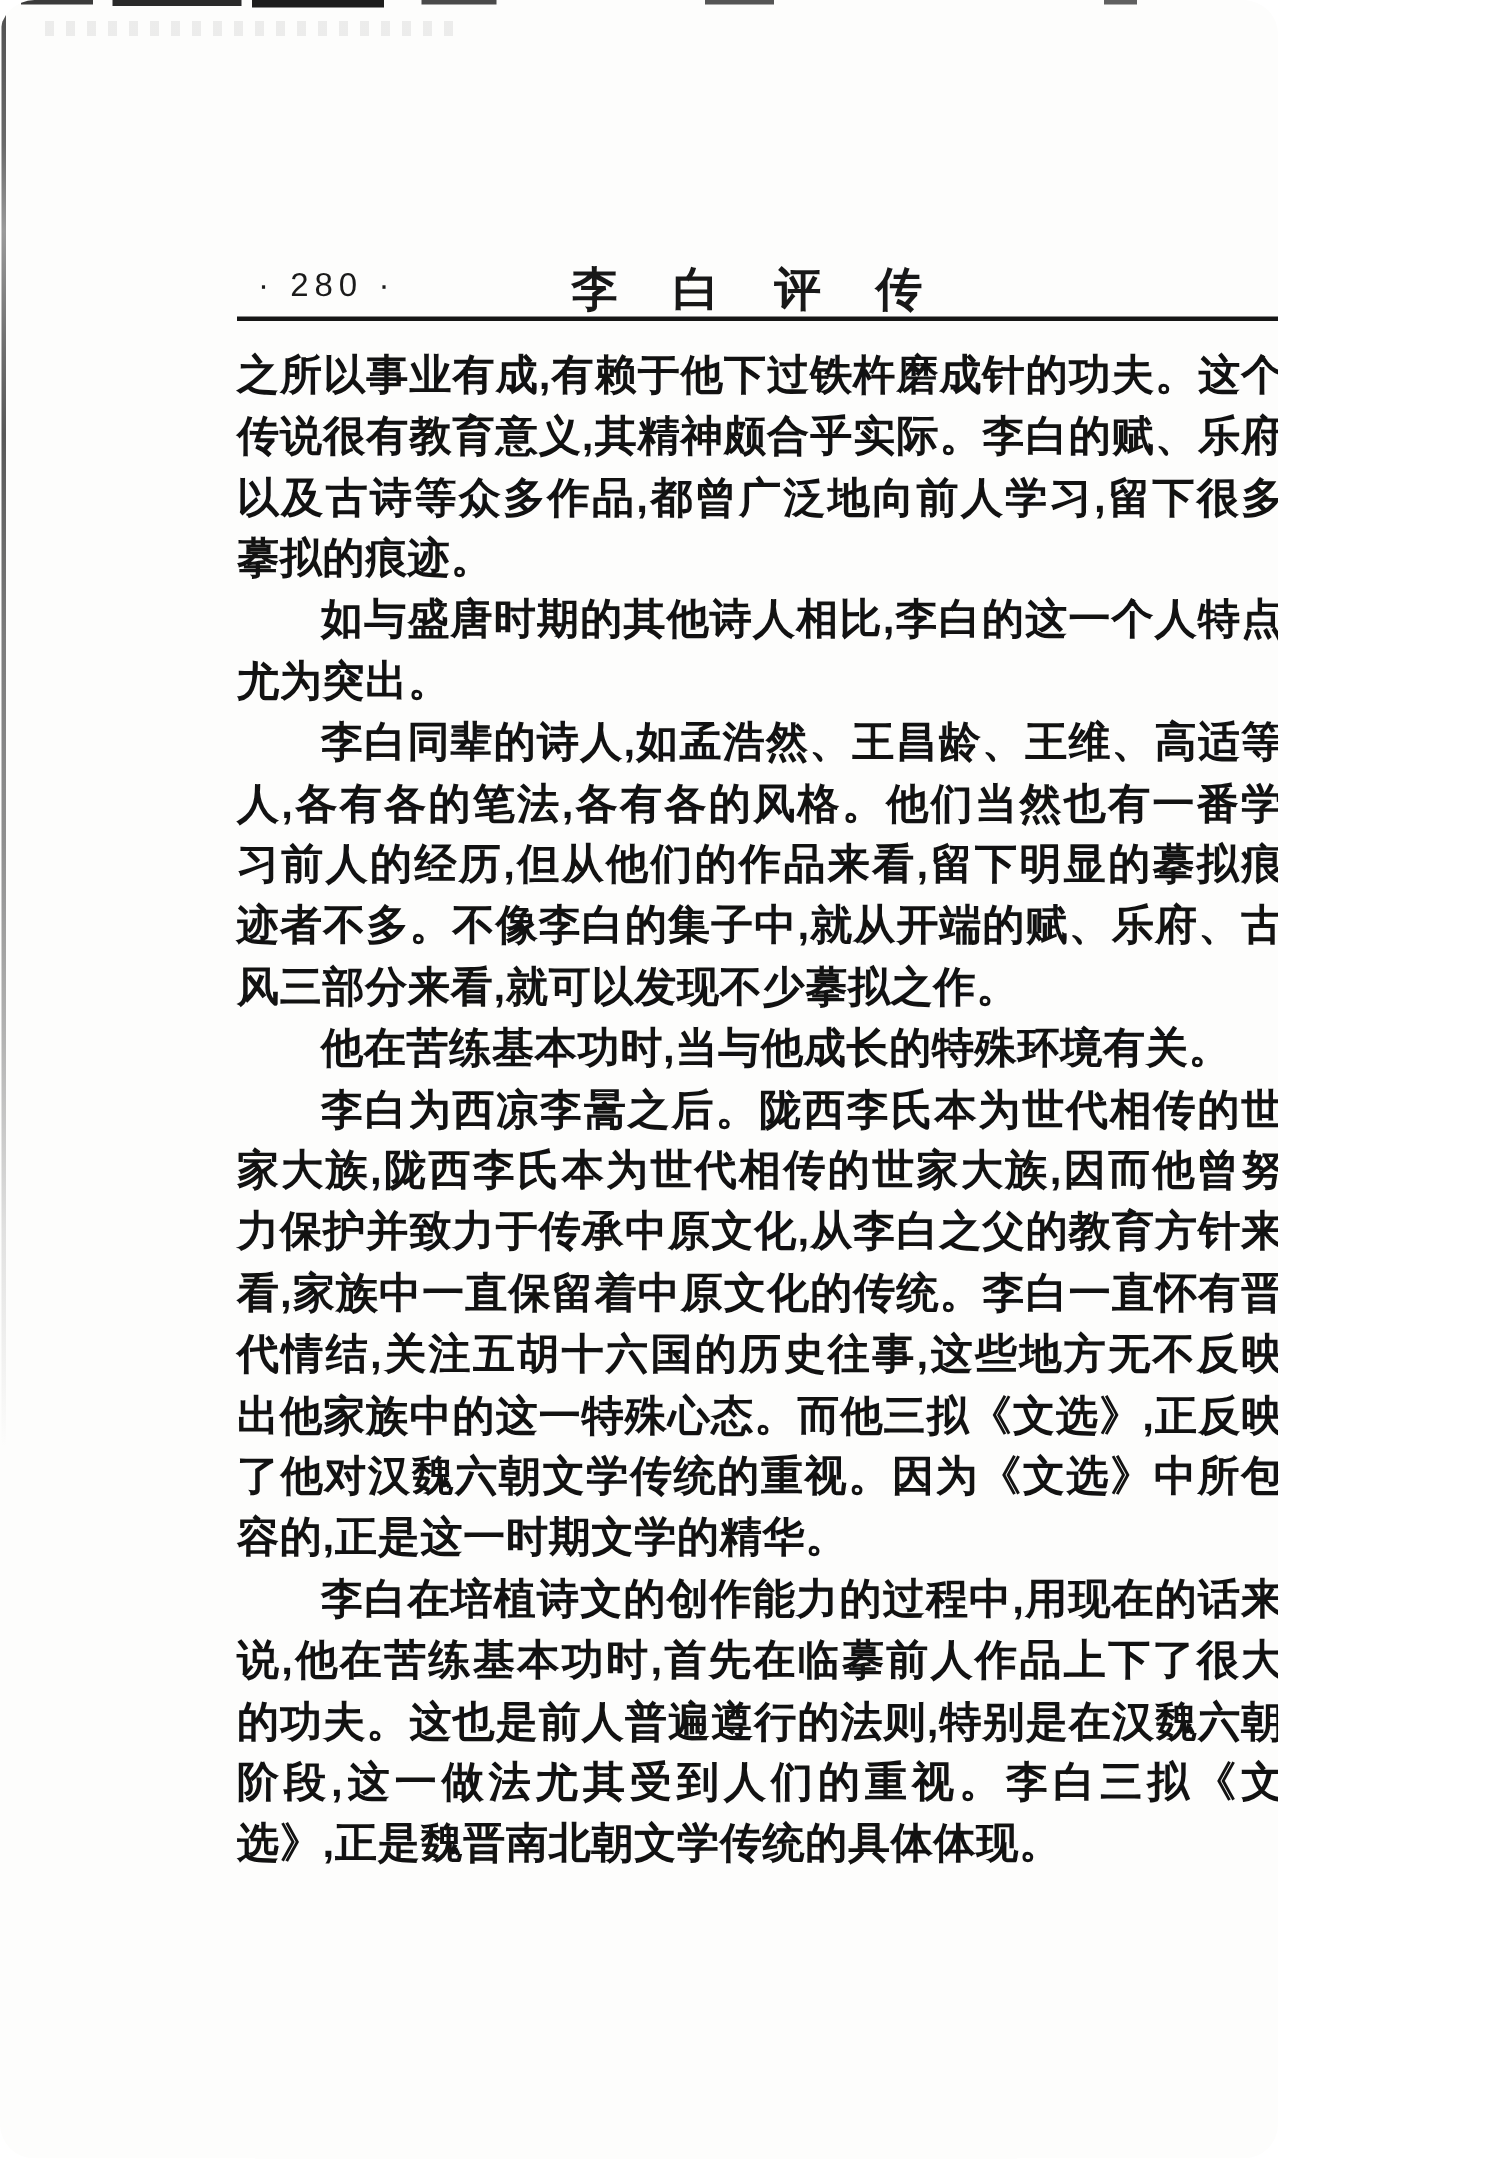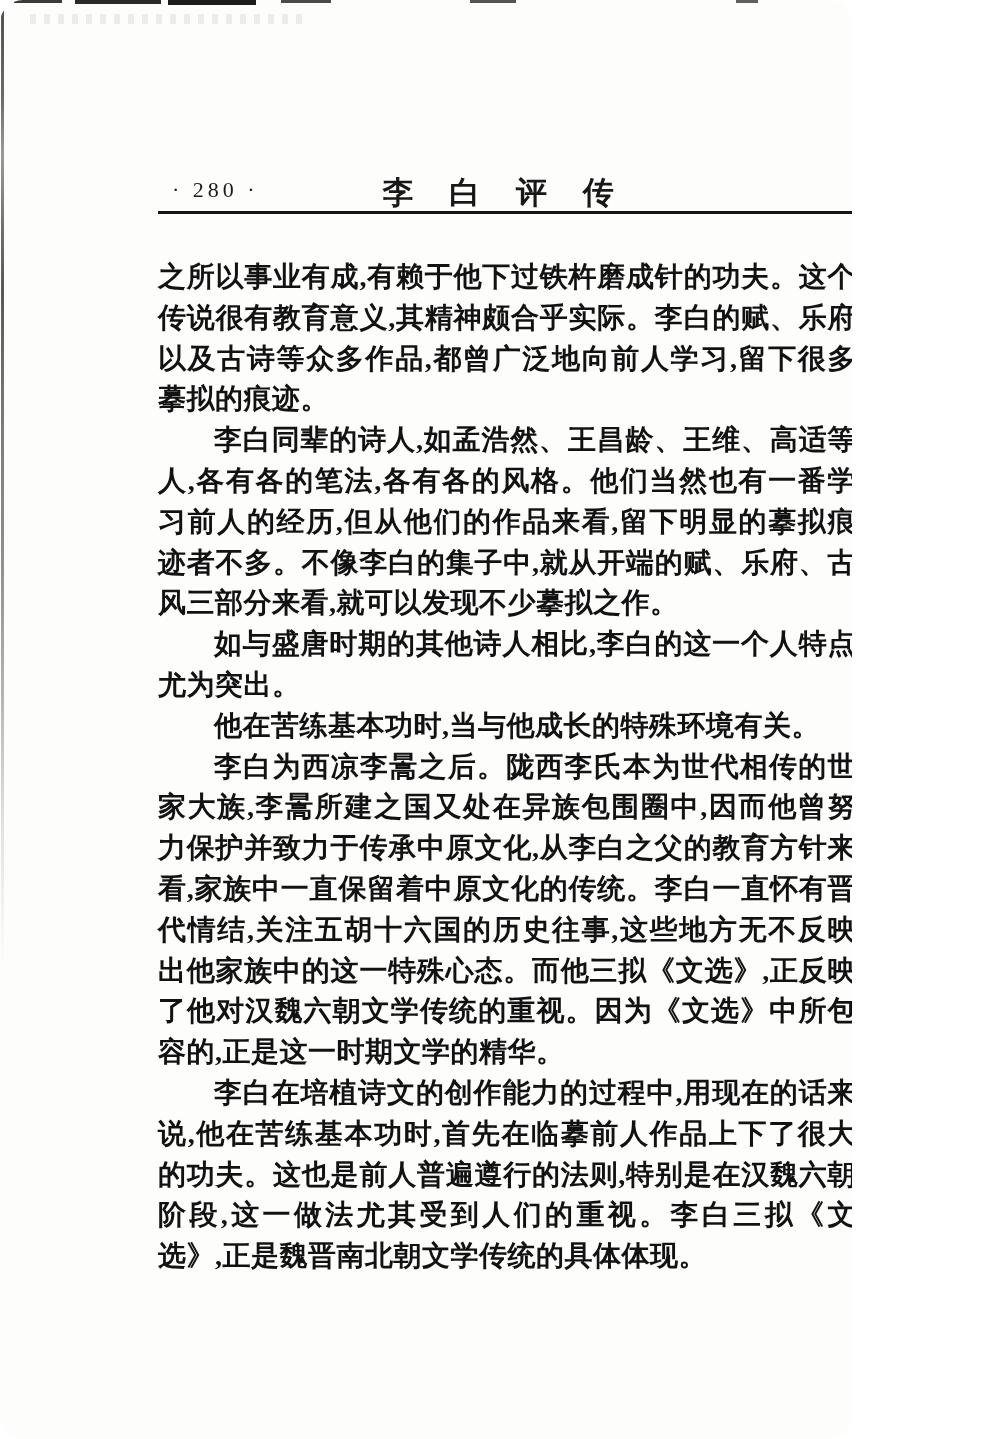--- a/index.html
+++ b/index.html
@@ -6,21 +6,21 @@
     margin: 0;
     padding: 0;
     background: #ffffff;
   }
   .page {
     position: relative;
     width: 852px;
     height: 1439px;
     background: #fdfdfc;
     overflow: hidden;
-    font-family: Liberation Serif, serif;
+    font-family: Liberation Sans, sans-serif;
     color: #141414;
     border-radius: 23px;
   }
 
   
   .edge-line-left {
     position: absolute;
     left: 1px;
     top: 0;
     width: 3px;
@@ -96,21 +96,21 @@
     top: 211px;
     width: 694px;
     height: 3px;
     background: #161616;
   }
 
   
   .body-text {
     position: absolute;
     left: 158px;
-    top: 257px;
+    top: 230px;
     width: 698px;
     font-size: 28px;
     line-height: 40.8px;
     font-weight: 600;
     letter-spacing: 0.5px;
     text-align: justify;
     color: #121212;
   }
   .body-text p {
     margin: 0;
@@ -135,20 +135,20 @@
   <div class="smudge"></div>
 
   <div class="header">
     <span class="page-num">· 280 ·</span>
     <span class="book-title">李 白 评 传</span>
   </div>
   <div class="header-rule"></div>
 
   <div class="body-text">
     <p>之所以事业有成,有赖于他下过铁杵磨成针的功夫。这个传说很有教育意义,其精神颇合乎实际。李白的赋、乐府以及古诗等众多作品,都曾广泛地向前人学习,留下很多摹拟的痕迹。</p>
+    <p class="indent">如与盛唐时期的其他诗人相比,李白的这一个人特点尤为突出。</p>
     <p class="indent">李白同辈的诗人,如孟浩然、王昌龄、王维、高适等人,各有各的笔法,各有各的风格。他们当然也有一番学习前人的经历,但从他们的作品来看,留下明显的摹拟痕迹者不多。不像李白的集子中,就从开端的赋、乐府、古风三部分来看,就可以发现不少摹拟之作。</p>
-    <p class="indent">如与盛唐时期的其他诗人相比,李白的这一个人特点尤为突出。</p>
     <p class="indent">他在苦练基本功时,当与他成长的特殊环境有关。</p>
-    <p class="indent">李白为西凉李暠之后。陇西李氏本为世代相传的世家大族,李暠所建之国又处在异族包围圈中,因而他曾努力保护并致力于传承中原文化,从李白之父的教育方针来看,家族中一直保留着中原文化的传统。李白一直怀有晋代情结,关注五胡十六国的历史往事,这些地方无不反映出他家族中的这一特殊心态。而他三拟《文选》,正反映了他对汉魏六朝文学传统的重视。因为《文选》中所包容的,正是这一时期文学的精华。</p>
+    <p class="indent">李白为西凉李暠之后。陇西李氏本为世代相传的世家大族,陇西李氏本为世代相传的世家大族,因而他曾努力保护并致力于传承中原文化,从李白之父的教育方针来看,家族中一直保留着中原文化的传统。李白一直怀有晋代情结,关注五胡十六国的历史往事,这些地方无不反映出他家族中的这一特殊心态。而他三拟《文选》,正反映了他对汉魏六朝文学传统的重视。因为《文选》中所包容的,正是这一时期文学的精华。</p>
     <p class="indent">李白在培植诗文的创作能力的过程中,用现在的话来说,他在苦练基本功时,首先在临摹前人作品上下了很大的功夫。这也是前人普遍遵行的法则,特别是在汉魏六朝阶段,这一做法尤其受到人们的重视。李白三拟《文选》,正是魏晋南北朝文学传统的具体体现。</p>
   </div>
 
 </div>
 
 </body></html>

